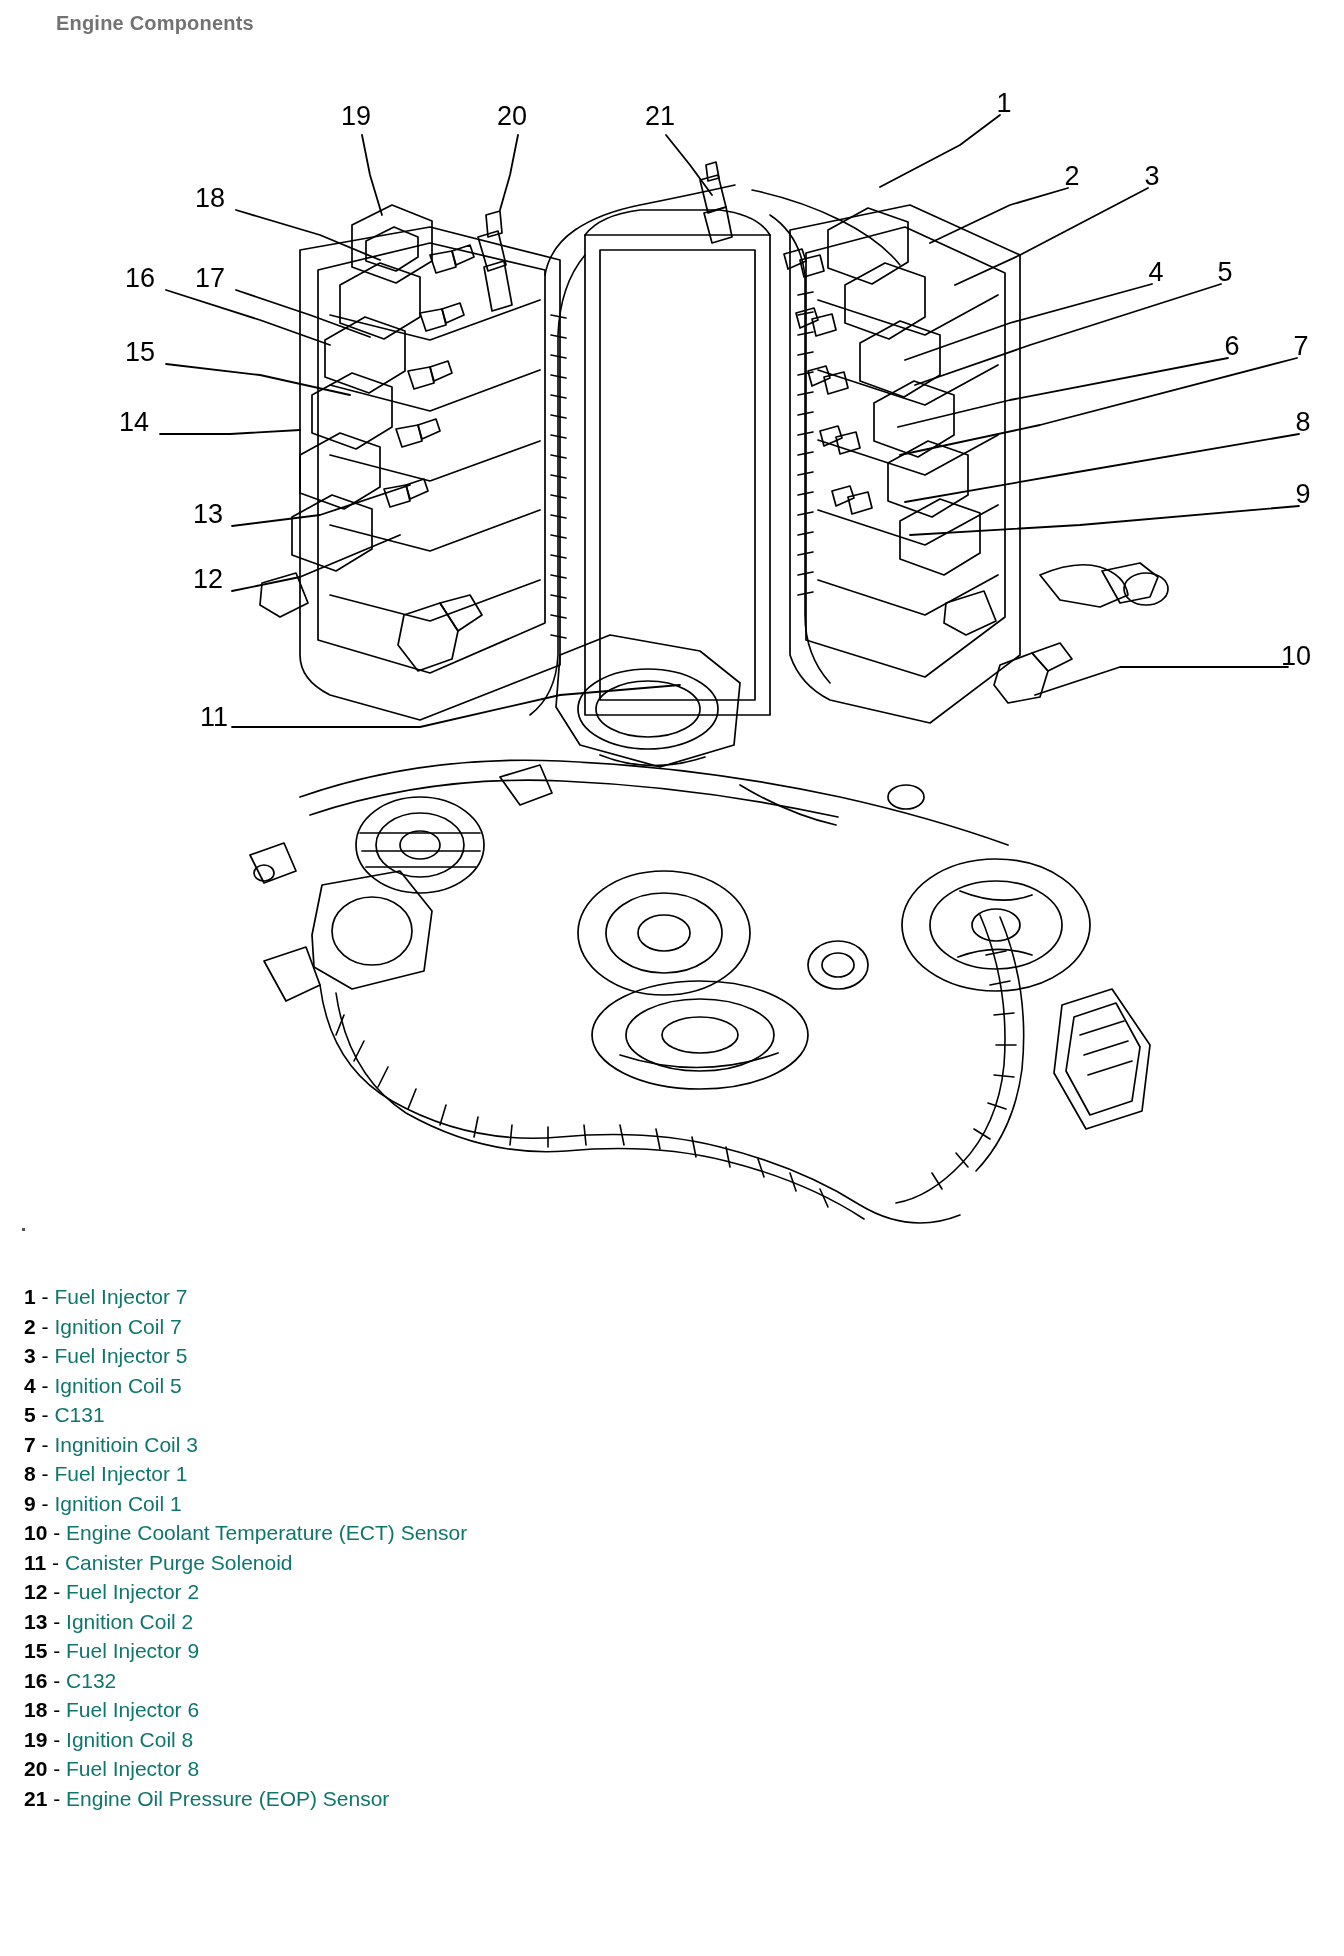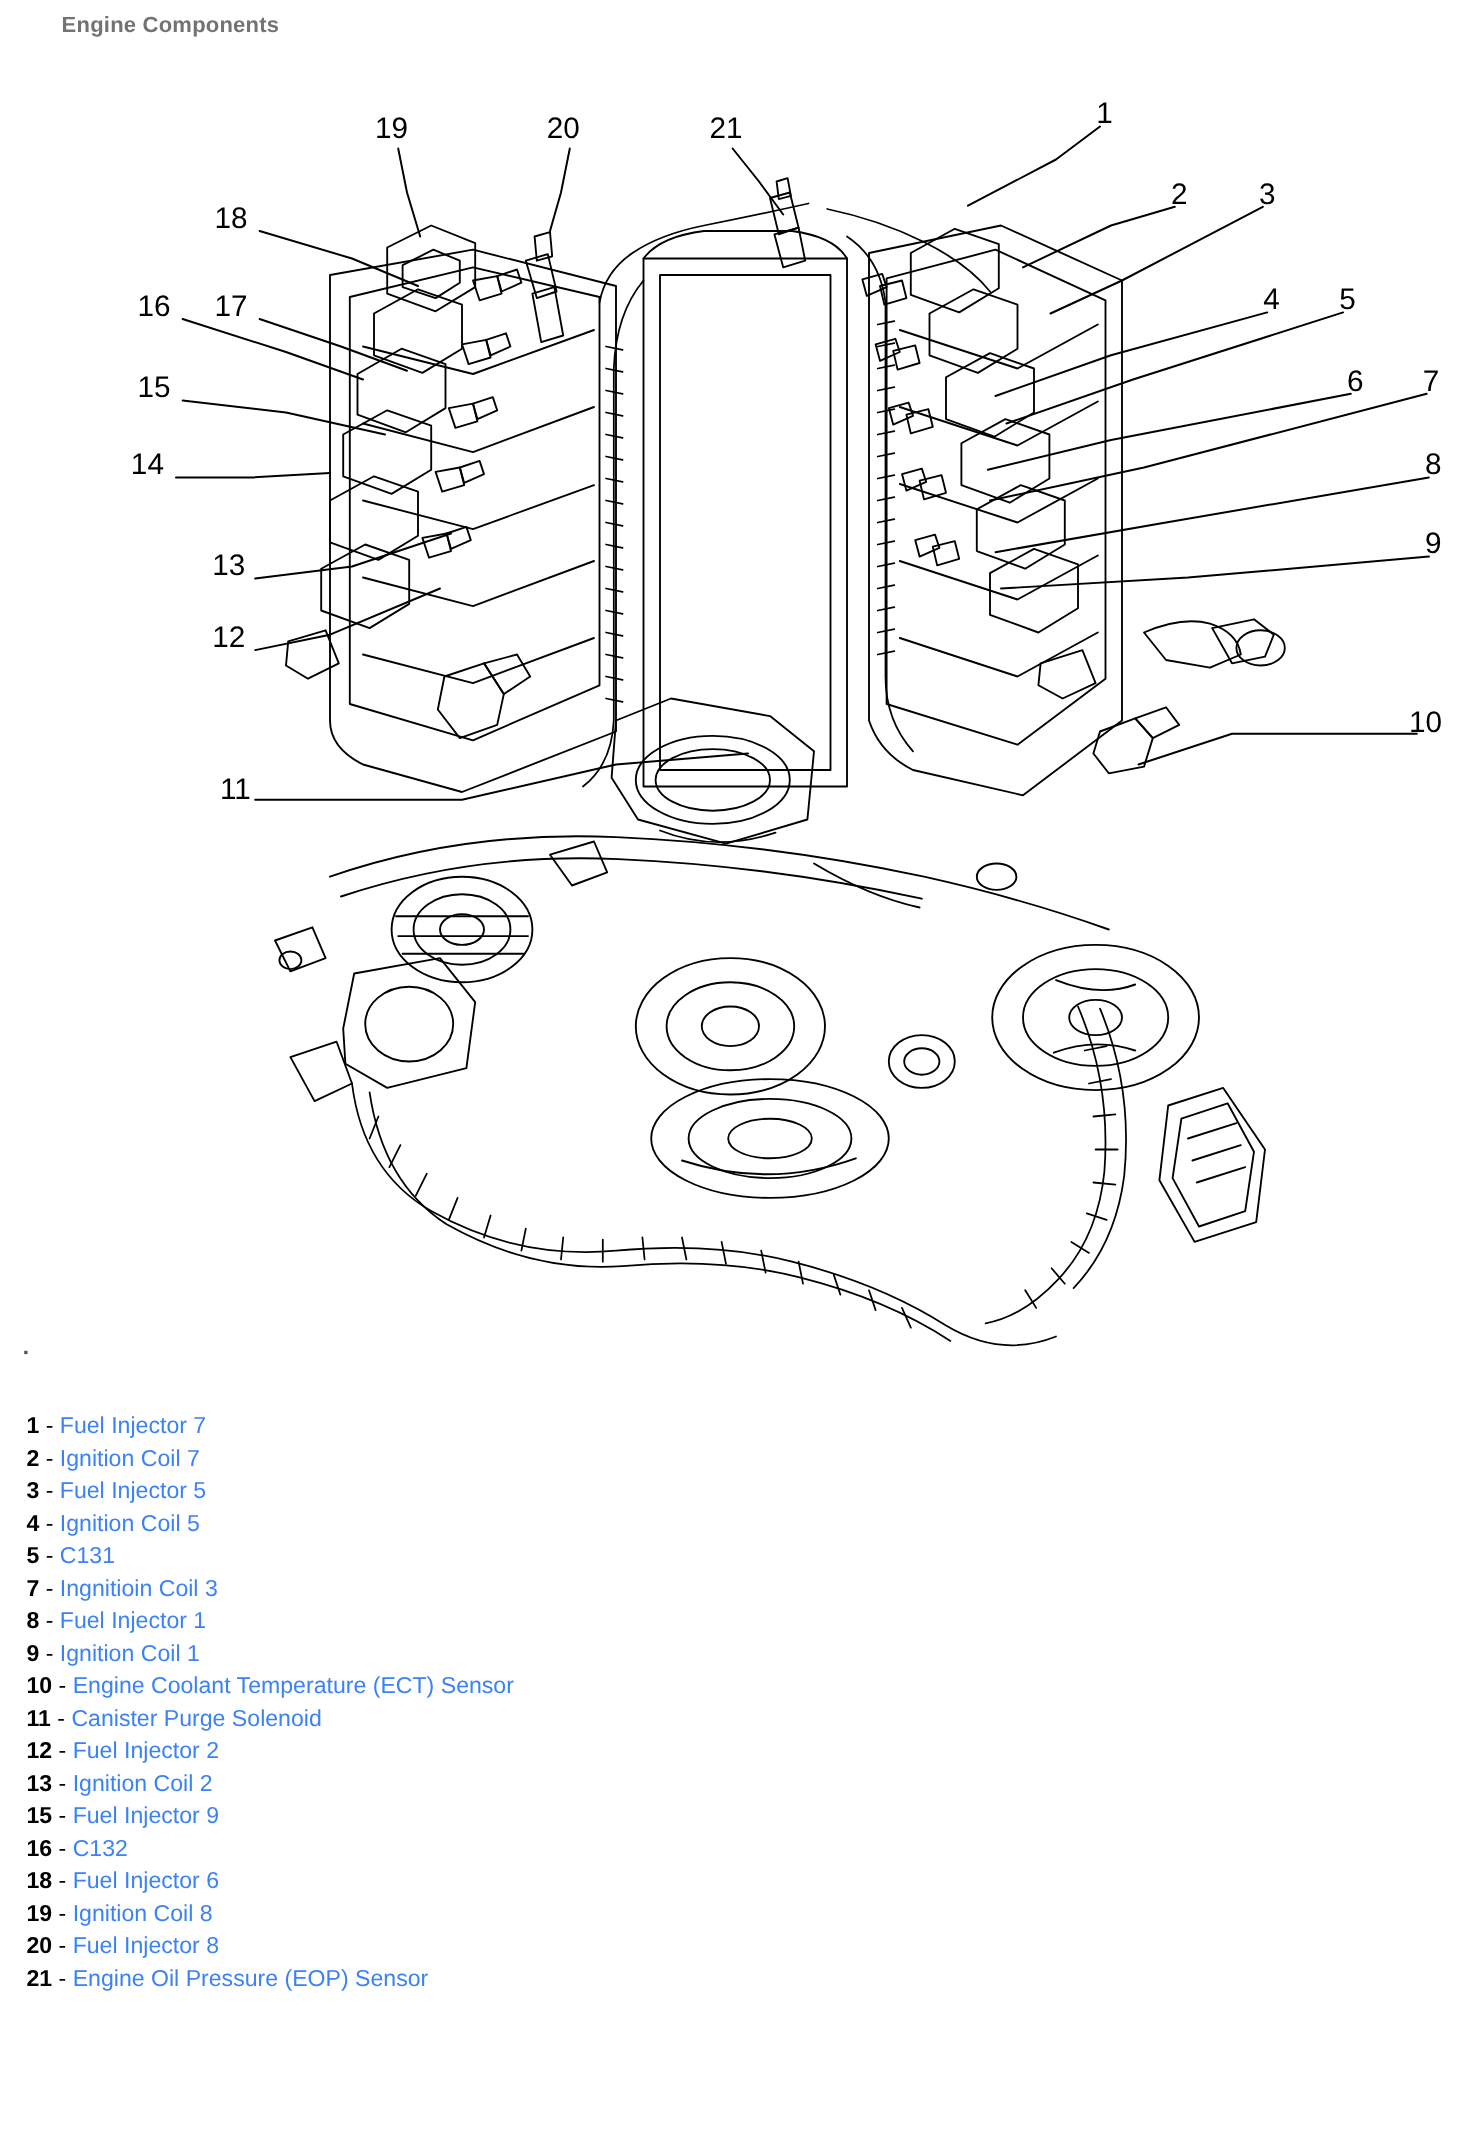--- a/index.html
+++ b/index.html
@@ -53,21 +53,21 @@
     white-space: nowrap;
   }
   .legend-item .num {
     font-weight: bold;
     color: #000;
   }
   .legend-item .dash {
     color: #000;
   }
   .legend-item .lbl {
-    color: #3b82f6;
+    color: #0f766e;
   }
   .stray-dot {
     position: absolute;
     left: 22px;
     top: 1228px;
     width: 3px;
     height: 3px;
     background: #555;
   }
   

